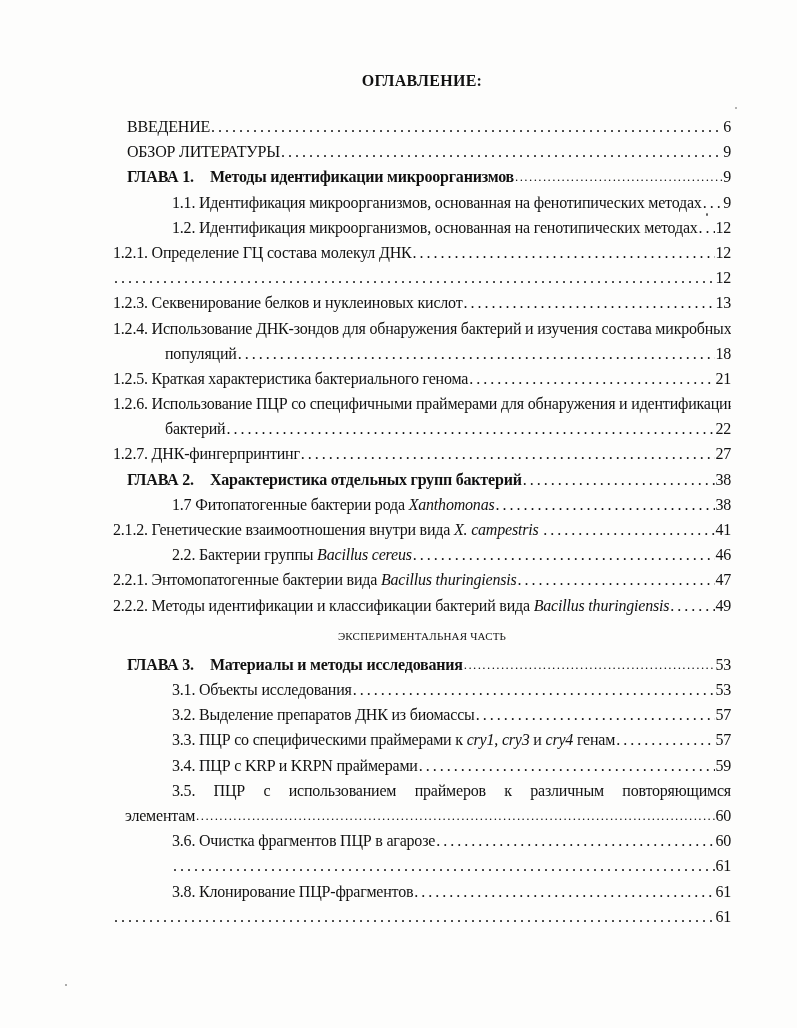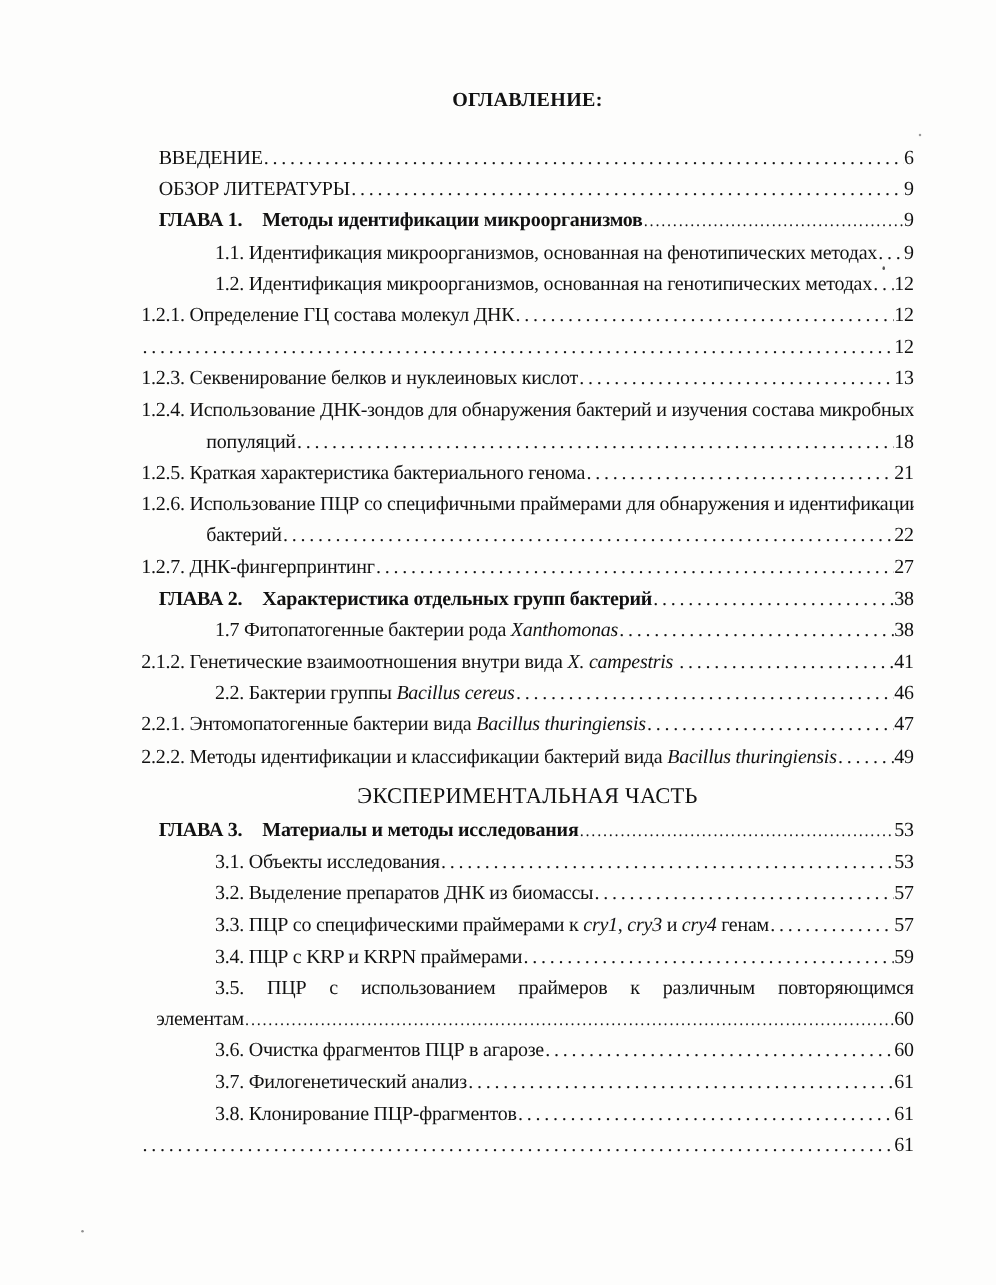--- a/index.html
+++ b/index.html
@@ -15,21 +15,21 @@
   .doc-title{
     position:absolute;top:72px;left:113px;width:618px;
     text-align:center;font-weight:bold;font-size:16px;
     letter-spacing:.3px;
   }
   #toc{
     position:absolute;top:114px;left:113px;width:618px;
     font-size:16px;letter-spacing:-0.2px;
   }
   .row{
-    display:flex;align-items:flex-start;
+    display:flex;align-items:flex-end;
     height:25.2px;line-height:25.2px;
     overflow:hidden;
   }
   .row .txt{white-space:pre;flex:0 1 auto;}
   .row.bold .txt{font-weight:bold;}
   .it{font-style:italic;}
   .gap{margin-left:16px;}
   .leader{
     flex:1 1 auto;min-width:6px;overflow:hidden;white-space:nowrap;
     padding:0 1px;
@@ -42,21 +42,21 @@
   .pg{flex:0 0 auto;}
   .row.justify{display:block;text-align:justify;text-align-last:justify;}
   .row.i-base{padding-left:14px;}
   .row.i-sub{padding-left:59px;}
   .row.i-subsub{padding-left:0;}
   .row.i-hang{padding-left:52px;}
   .row.i-hang2{padding-left:12px;}
   .heading-row{
     height:25.2px;line-height:25.2px;
     margin-top:6px;margin-bottom:3px;
-    text-align:center;font-size:18px;letter-spacing:.2px;
+    text-align:center;font-size:11px;letter-spacing:.2px;
   }
   .artifact{position:absolute;border-radius:50%;}
   .a1{left:735px;top:107px;width:2px;height:2px;background:#9a9a9a;}
   .a2{left:706px;top:213px;width:2px;height:3px;background:#555;}
   .a3{left:65px;top:984px;width:2px;height:2px;background:#8f8f8f;}
 </style>
 </head>
 <body>
 
 <div class="page">
@@ -184,21 +184,20 @@
         <span class="txt"><span>элементам</span></span>
         <span class="leader fine"></span>
         <span class="pg">60</span>
       </div>
       <div class="row i-sub">
         <span class="txt"><span>3.6. Очистка фрагментов ПЦР в агарозе</span></span>
         <span class="leader norm"></span>
         <span class="pg">60</span>
       </div>
       <div class="row i-sub">
-        <span class="txt"><span>3.7. Филогенетический анализ</span></span>
         <span class="leader norm"></span>
         <span class="pg">61</span>
       </div>
       <div class="row i-sub">
         <span class="txt"><span>3.8. Клонирование ПЦР-фрагментов</span></span>
         <span class="leader norm"></span>
         <span class="pg">61</span>
       </div>
       <div class="row i-subsub">
         <span class="leader norm"></span>

